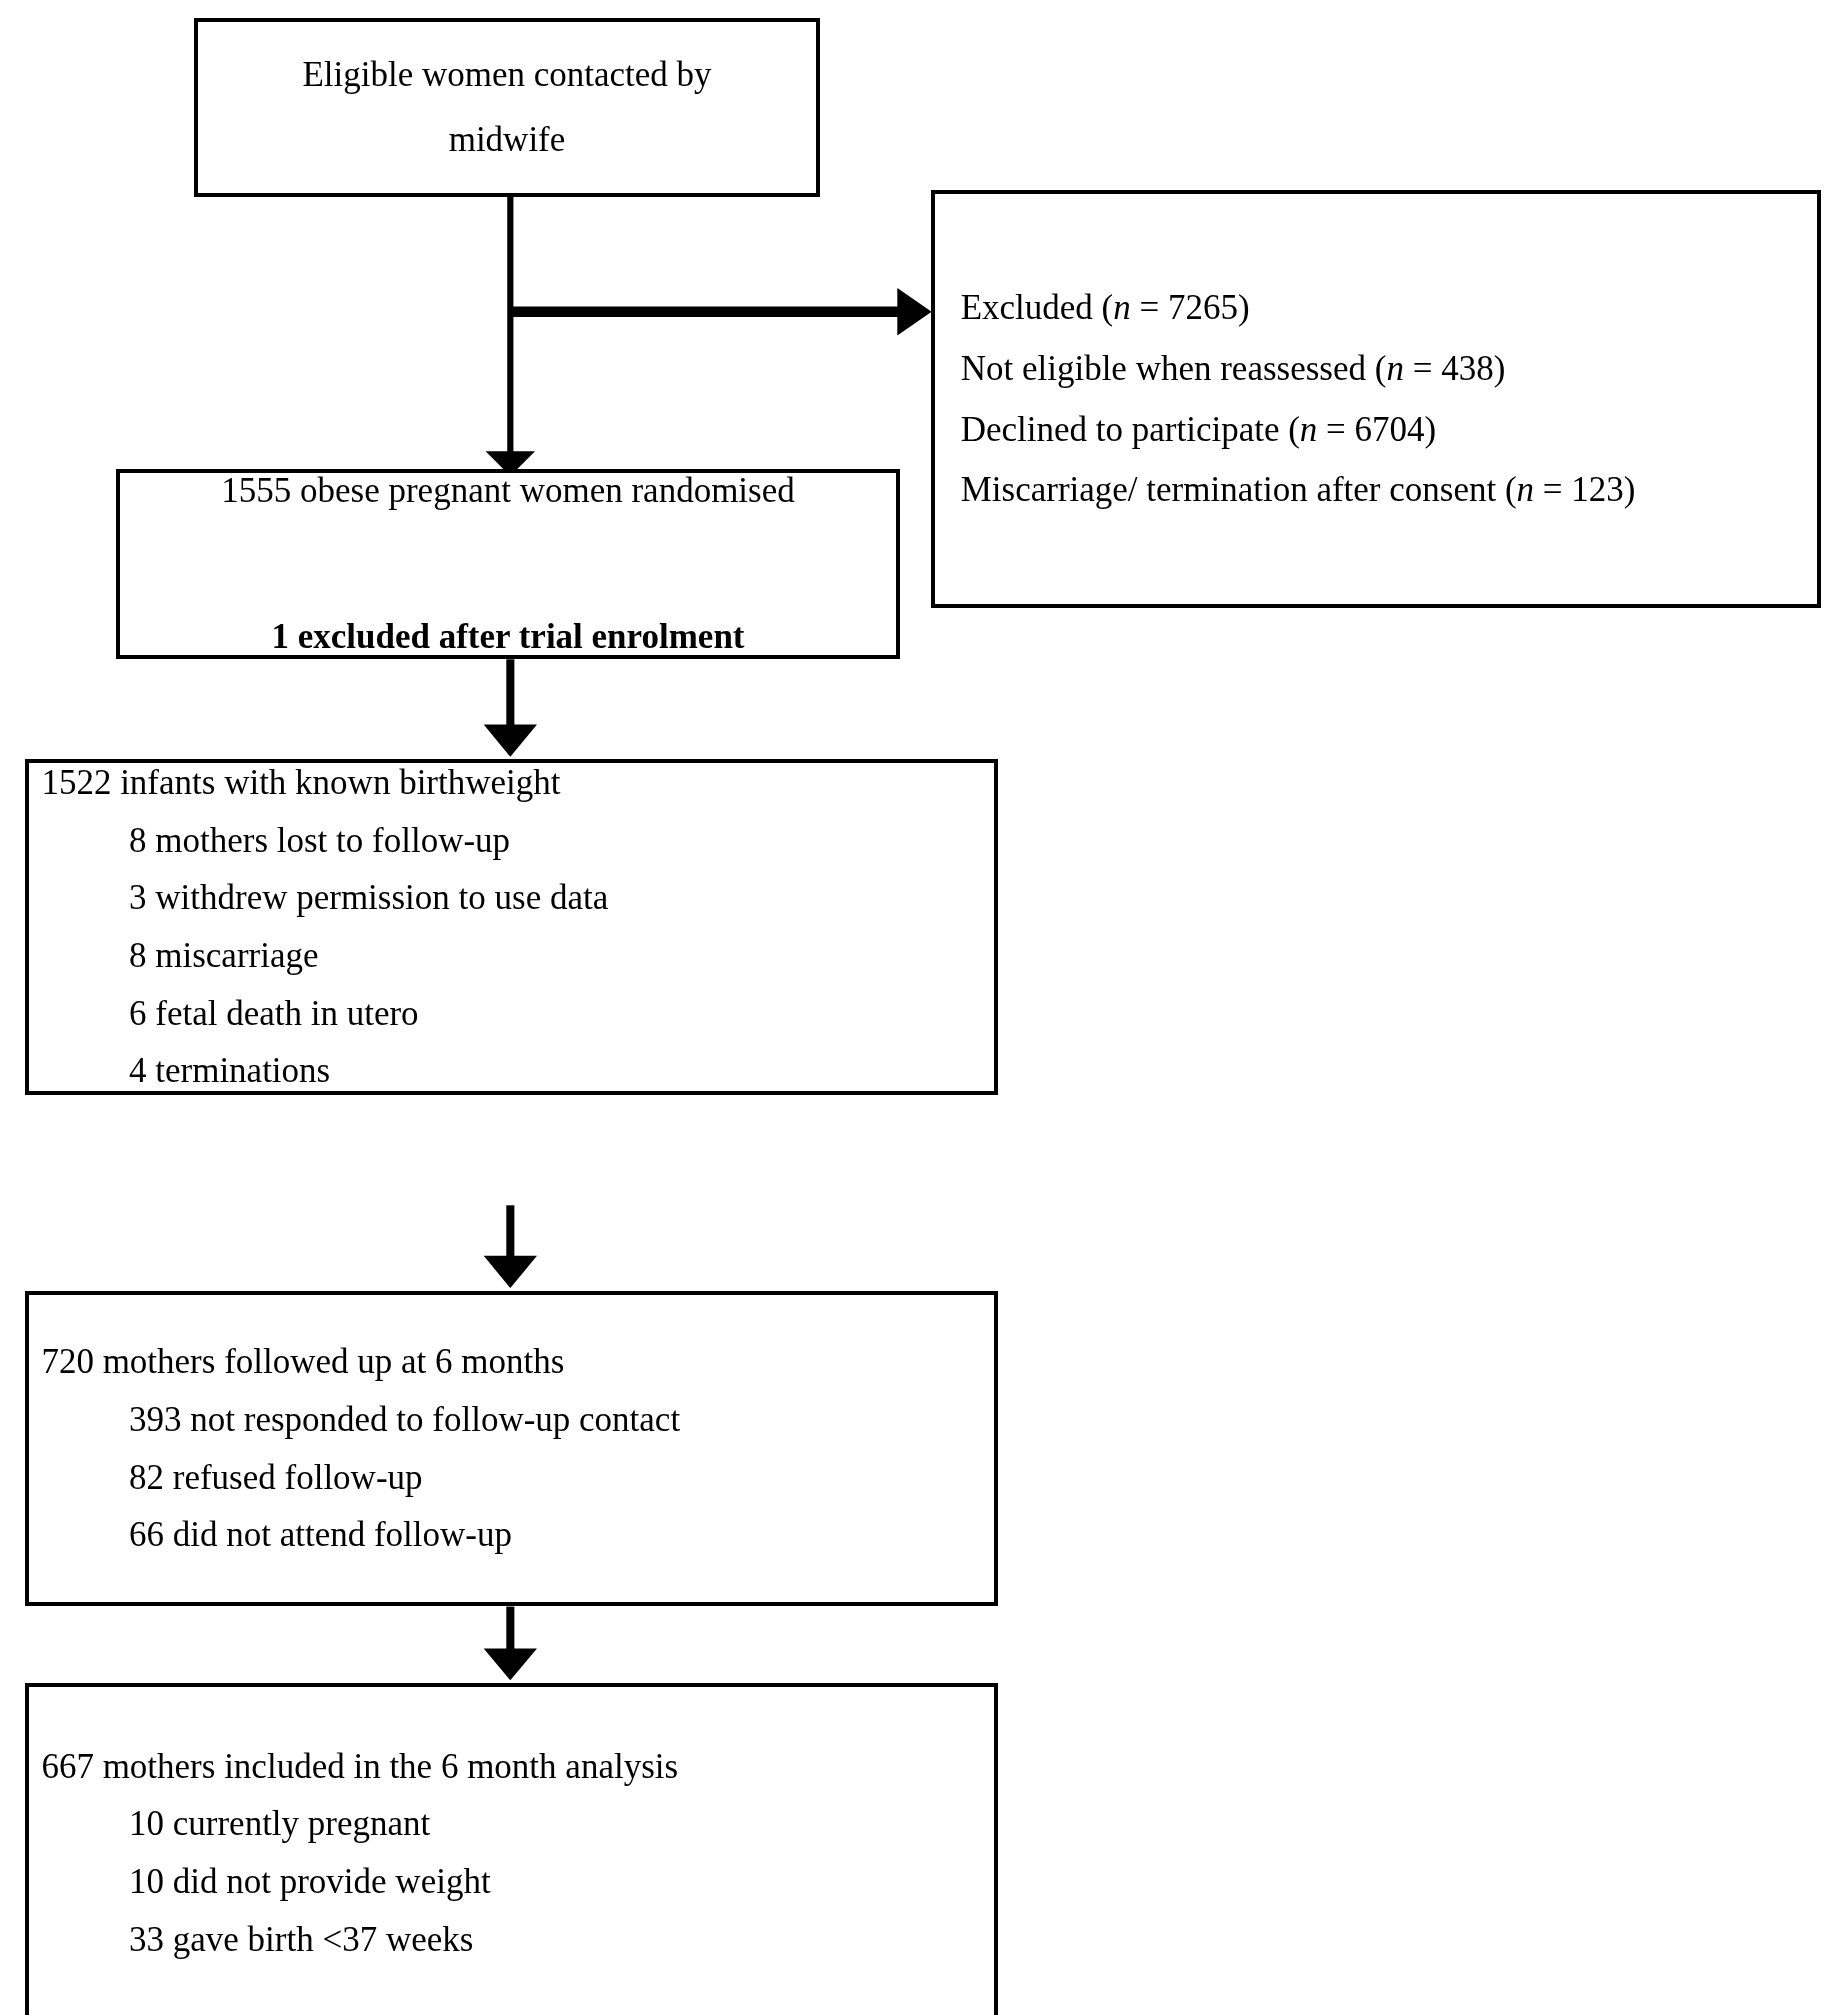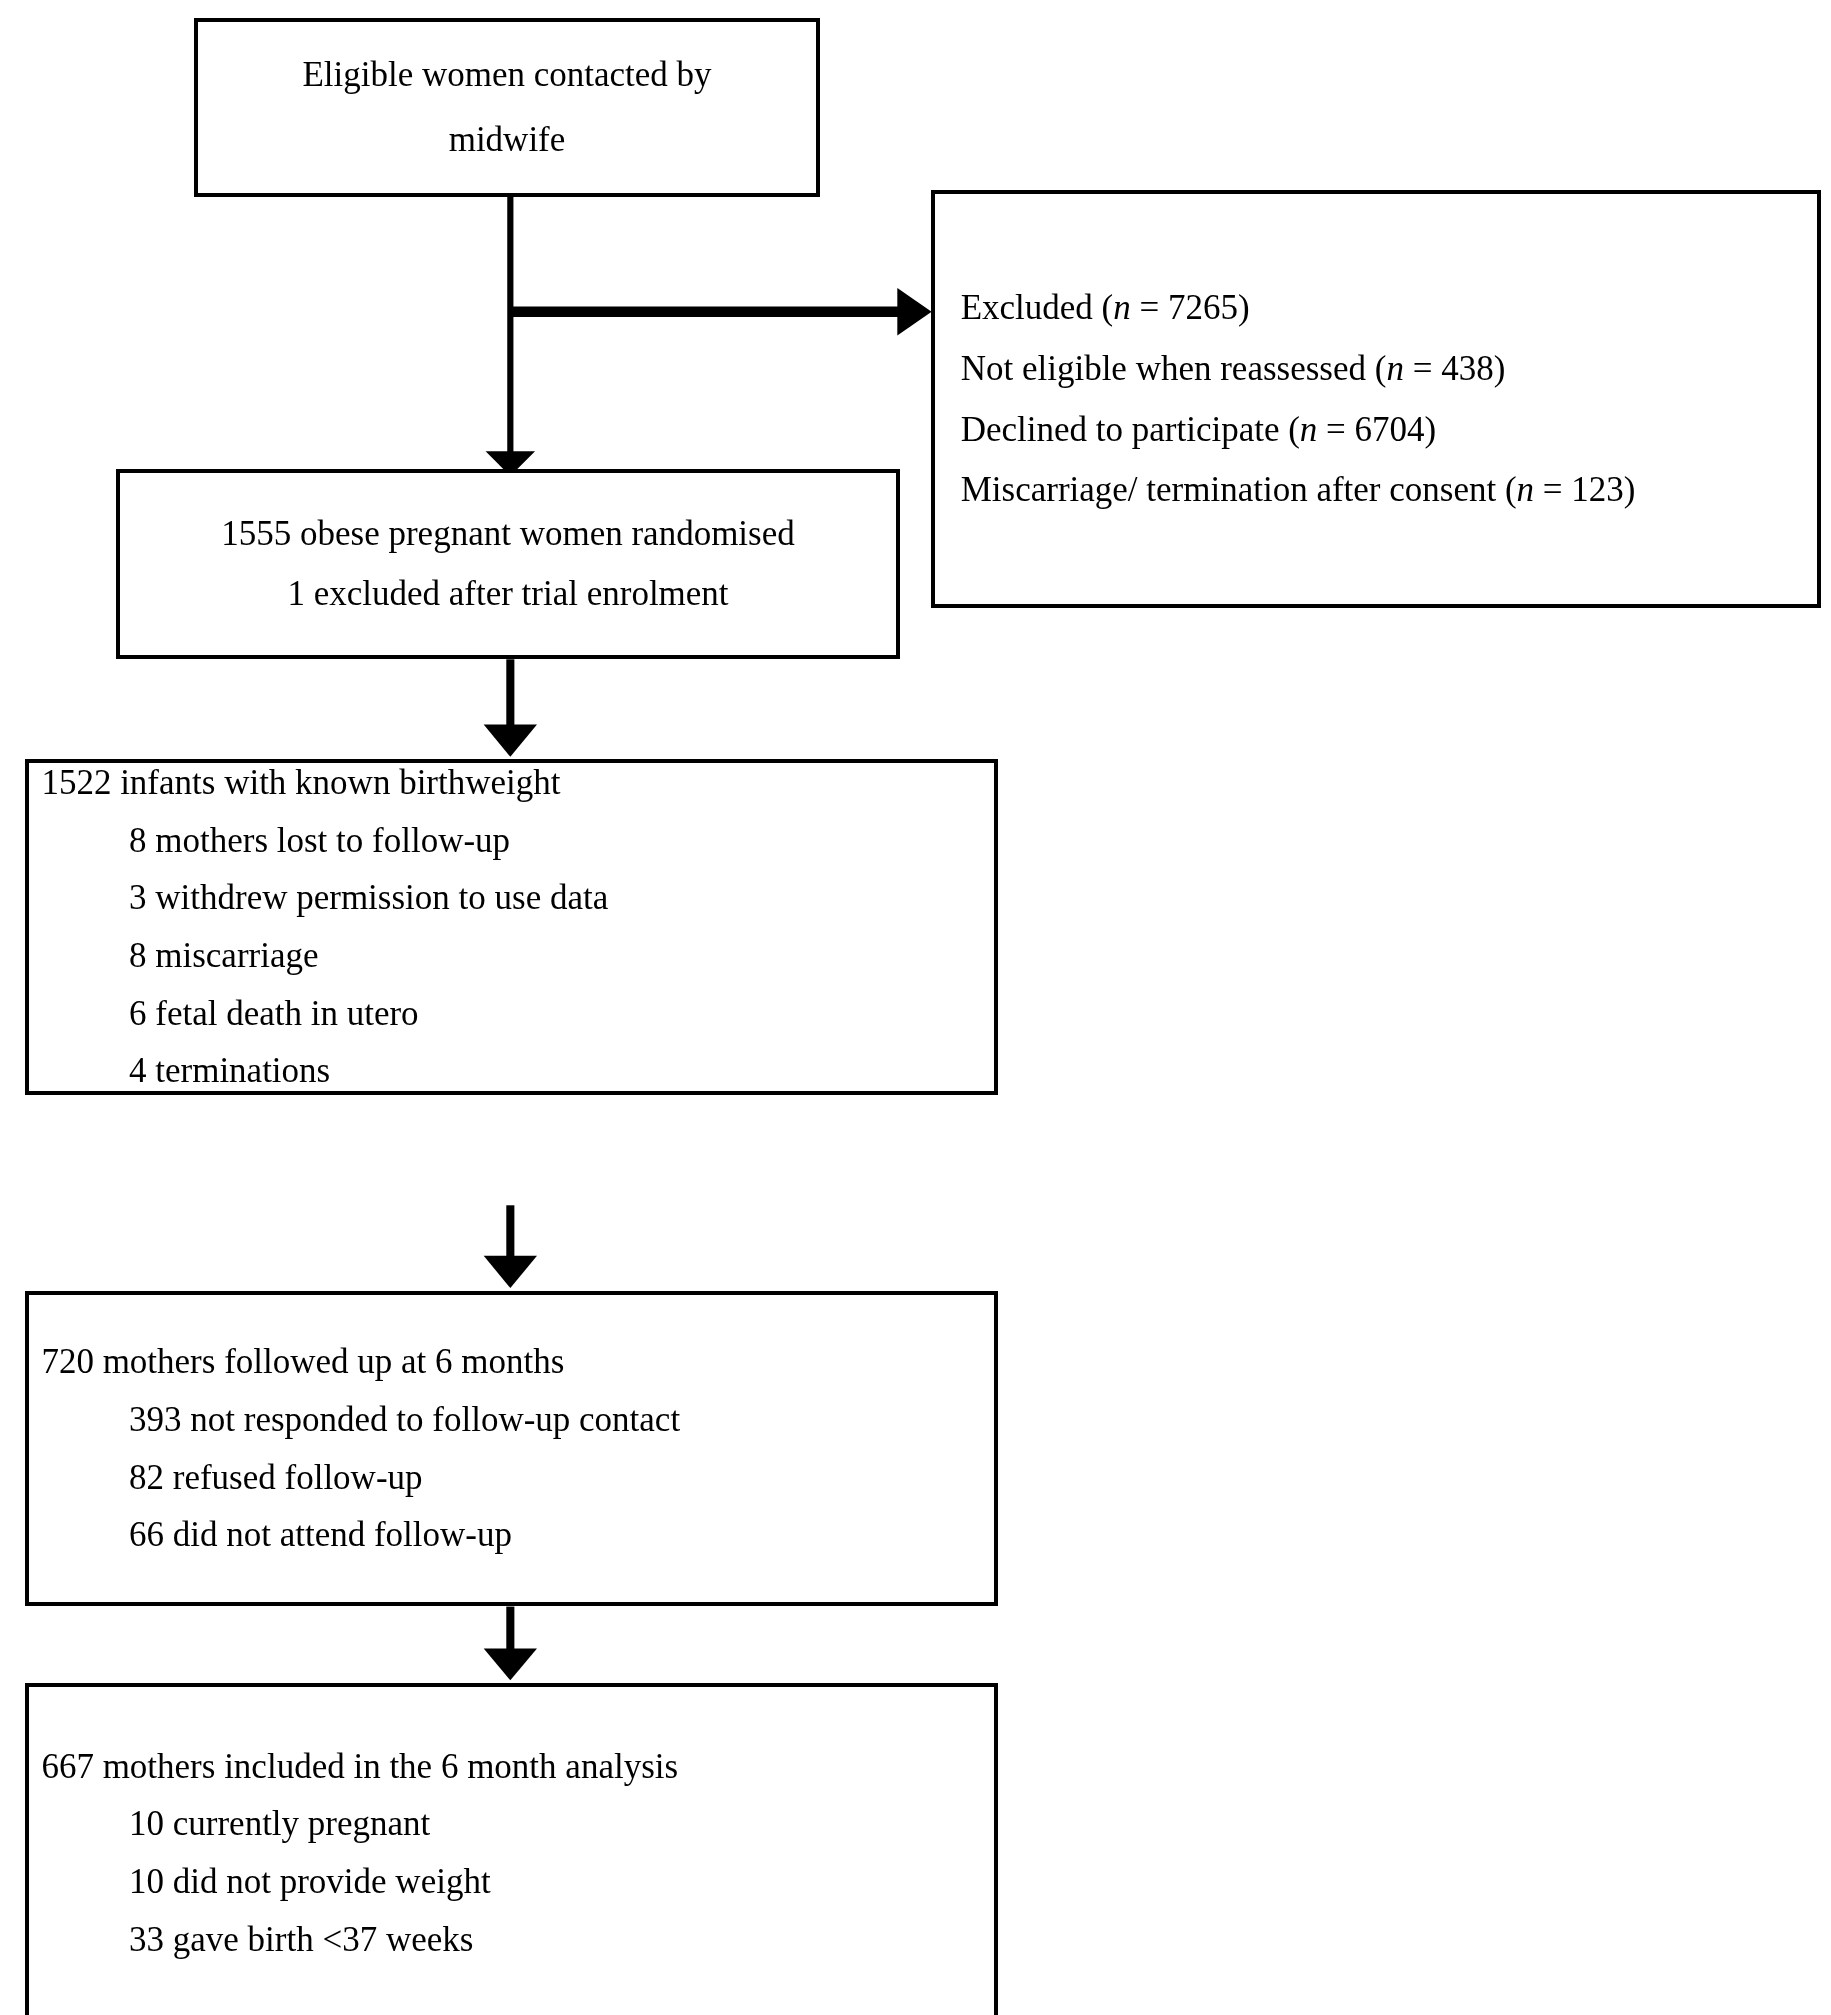--- a/index.html
+++ b/index.html
@@ -33,23 +33,23 @@
   #box-eligible .line{padding:0 19px;}
   #box-eligible .line + .line{margin-top:29.5px;}
 
   
   #box-excluded{left:923px;top:190px;width:890px;height:418px;
                 justify-content:center;padding:0 14.3px;}
   #box-excluded .line{margin:0 0 0 0;padding:0 0 0 11.4px;}
   #box-excluded .line + .line{margin-top:25px;}
 
   
-  #box-randomised{left:108px;top:469px;width:784px;height:190px;}
+  #box-randomised{left:108px;top:469px;width:784px;height:190px;justify-content:space-between;}
   #box-randomised .line{padding:0 14.3px;}
-  #box-randomised .line + .line{margin-top:24px;}
+  #box-randomised .line + .line{margin-top:24px;font-weight:bold;}
 
   
   #box-infants{left:17px;top:759px;width:973px;height:336px;}
   #box-followed{left:17px;top:1291px;width:973px;height:315px;}
   #box-analysis{left:17px;top:1683px;width:973px;height:340px;}
 
   .bigbox .head{padding-left:12.4px;}
   .bigbox .sub{padding-left:100px;}
   .bigbox .line + .line{margin-top:22px;}
 

